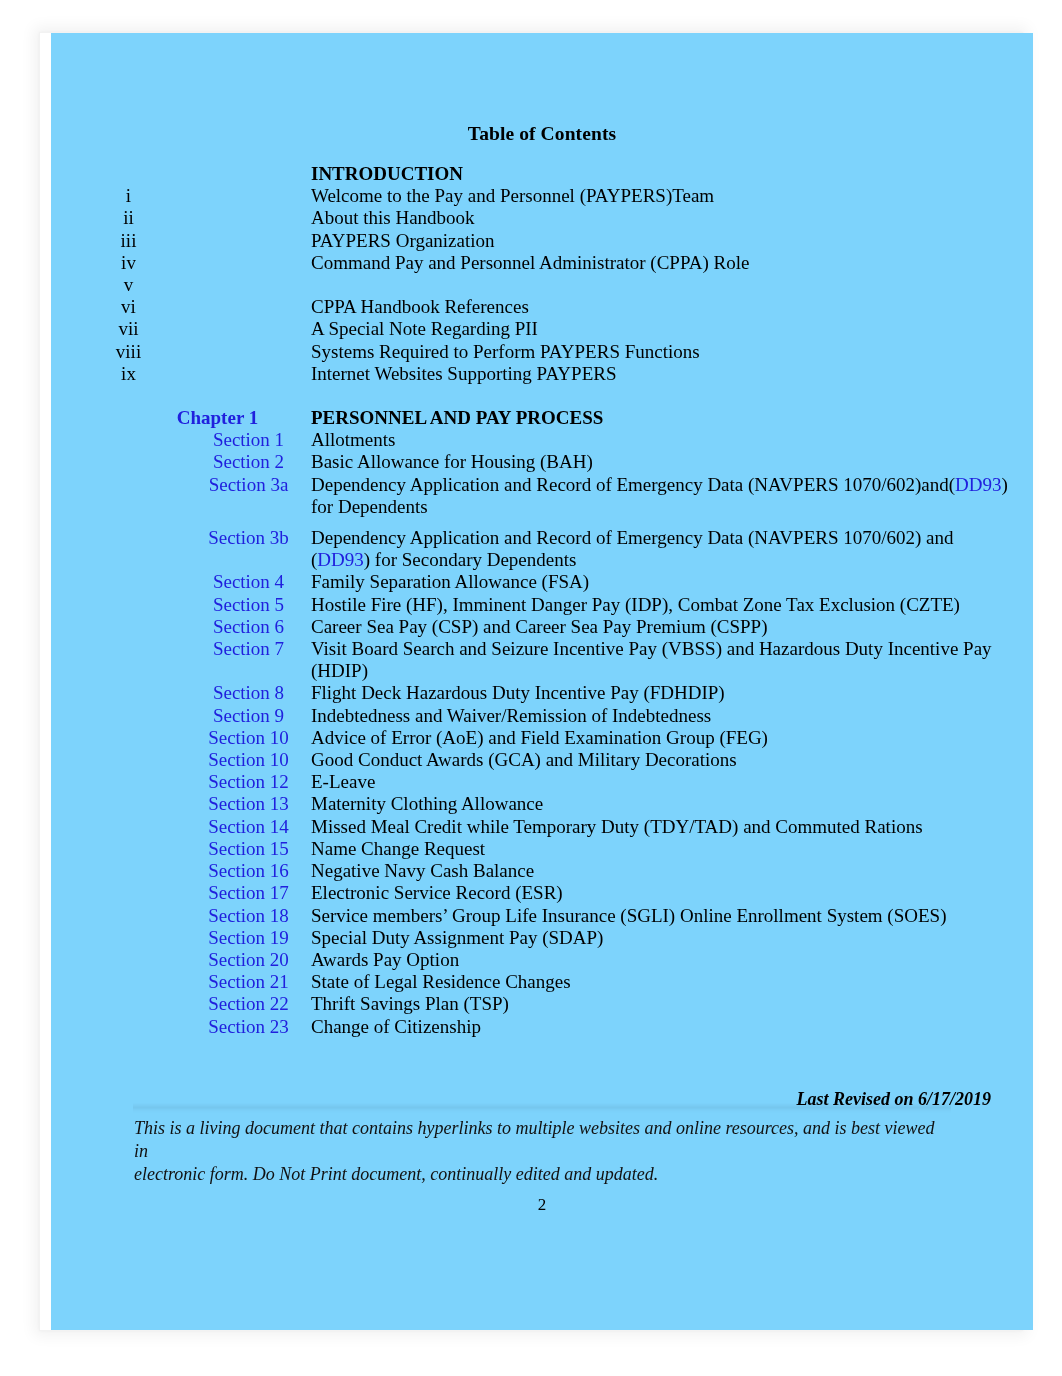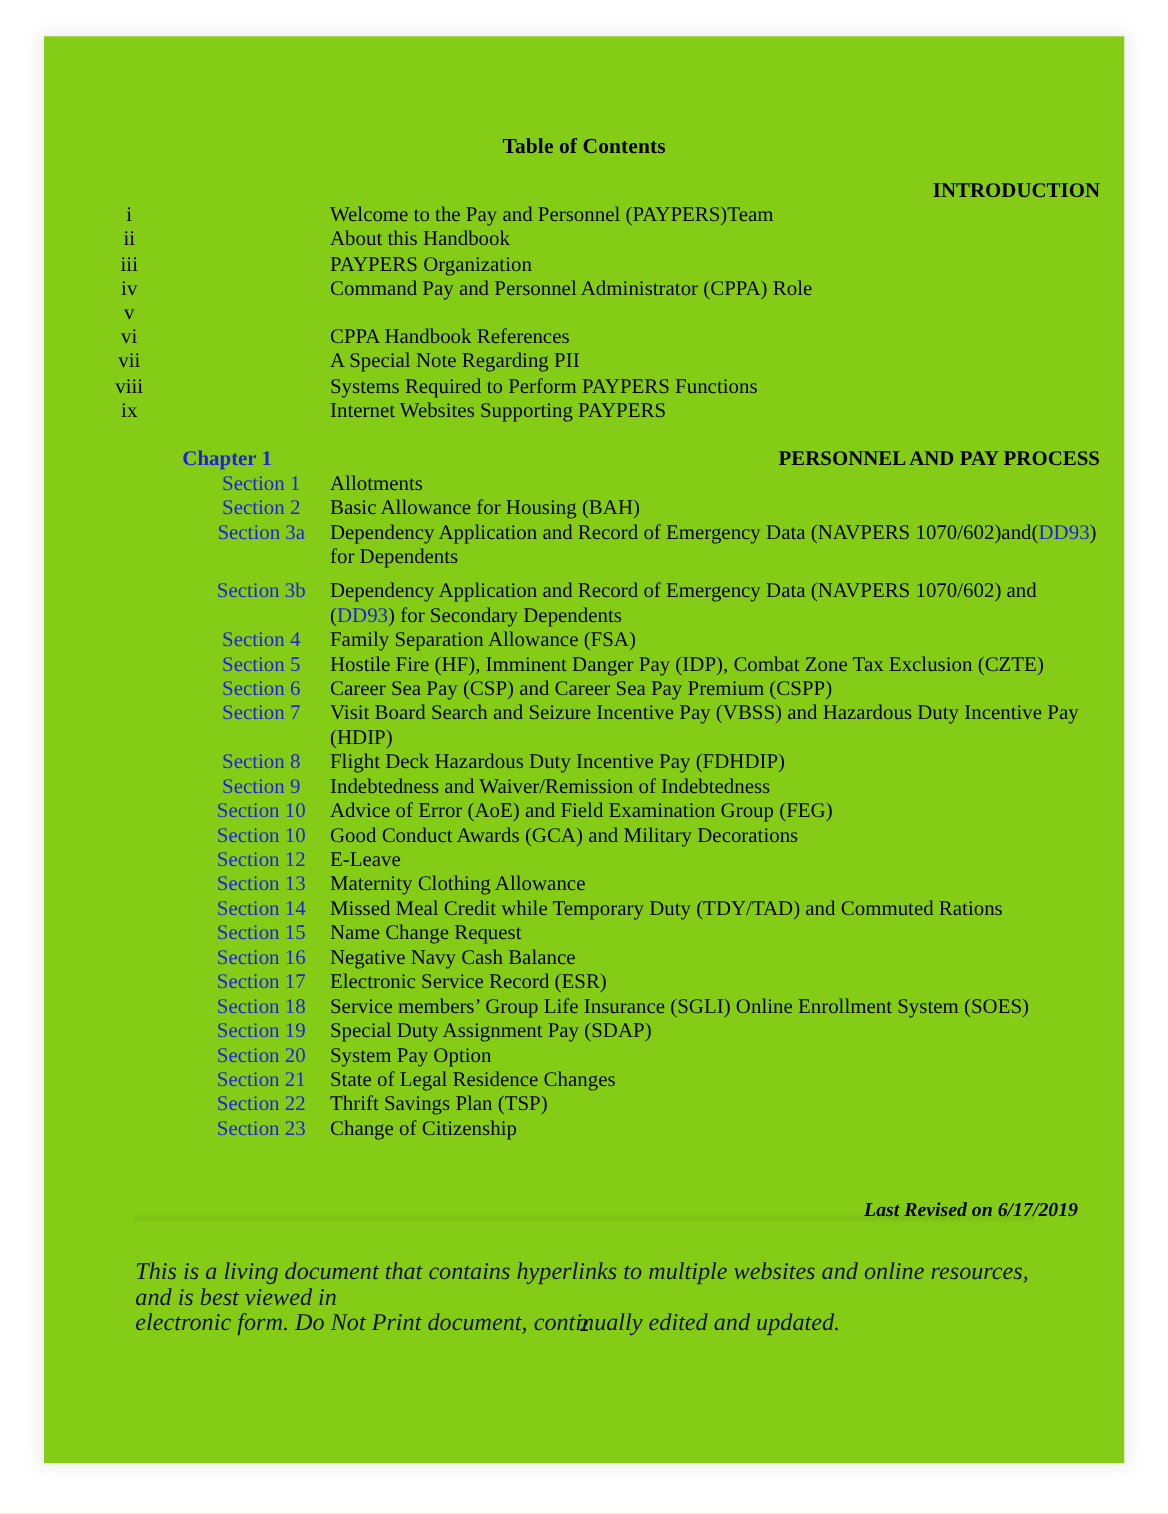--- a/index.html
+++ b/index.html
@@ -23,25 +23,25 @@
     width: 982px;
     height: 1297px;
     background: #ffffff;
     box-shadow:
       0 0 0 1px #f2f2f2,
       0 0 14px 6px rgba(0,0,0,0.055),
       0 0 3px 1px rgba(0,0,0,0.035);
   }
   .page {
     position: absolute;
-    left: 40px;
+    left: 51px;
     top: 33px;
     width: 982px;
     height: 1297px;
-    background: #84cc16;
+    background: #7dd3fc;
     overflow: hidden;
   }
 
   .doc-title {
     position: absolute;
     left: 0;
     top: 90px;
     width: 982px;
     text-align: center;
     font-weight: bold;
@@ -93,21 +93,20 @@
   .label.section {
     padding-left: 147px;
     color: #2020dd;
     font-weight: normal;
     font-family: Liberation Serif, serif;
   }
 
   .entry.heading {
     font-weight: bold;
     color: #000000;
-    text-align: right;
   }
   .entry .lnk {
     color: #2020dd;
   }
 
   .spacer-sm { height: 9px; }
   .spacer-chapter { height: 22px; }
 
   .last-revised {
     position: absolute;
@@ -137,24 +136,23 @@
         rgba(0,0,0,0.00) 100%);
     filter: blur(0.4px);
   }
 
   .footnote {
     position: absolute;
     left: 83px;
     top: 1084px;
     width: 815px;
     font-style: italic;
-    font-size: 22px;
+    font-size: 18px;
     line-height: 23px;
     color: #111111;
-    margin-top: 27px;
   }
 
   .page-number {
     position: absolute;
     left: 0;
     top: 1162px;
     width: 982px;
     text-align: center;
     font-size: 17px;
     color: #000000;
@@ -298,21 +296,21 @@
         <div class="row">
           <div class="label section">Section 18</div>
           <div class="entry">Service members’ Group Life Insurance (SGLI) Online Enrollment System (SOES)</div>
         </div>
         <div class="row">
           <div class="label section">Section 19</div>
           <div class="entry">Special Duty Assignment Pay (SDAP)</div>
         </div>
         <div class="row">
           <div class="label section">Section 20</div>
-          <div class="entry">System Pay Option</div>
+          <div class="entry">Awards Pay Option</div>
         </div>
         <div class="row">
           <div class="label section">Section 21</div>
           <div class="entry">State of Legal Residence Changes</div>
         </div>
         <div class="row">
           <div class="label section">Section 22</div>
           <div class="entry">Thrift Savings Plan (TSP)</div>
         </div>
         <div class="row">

